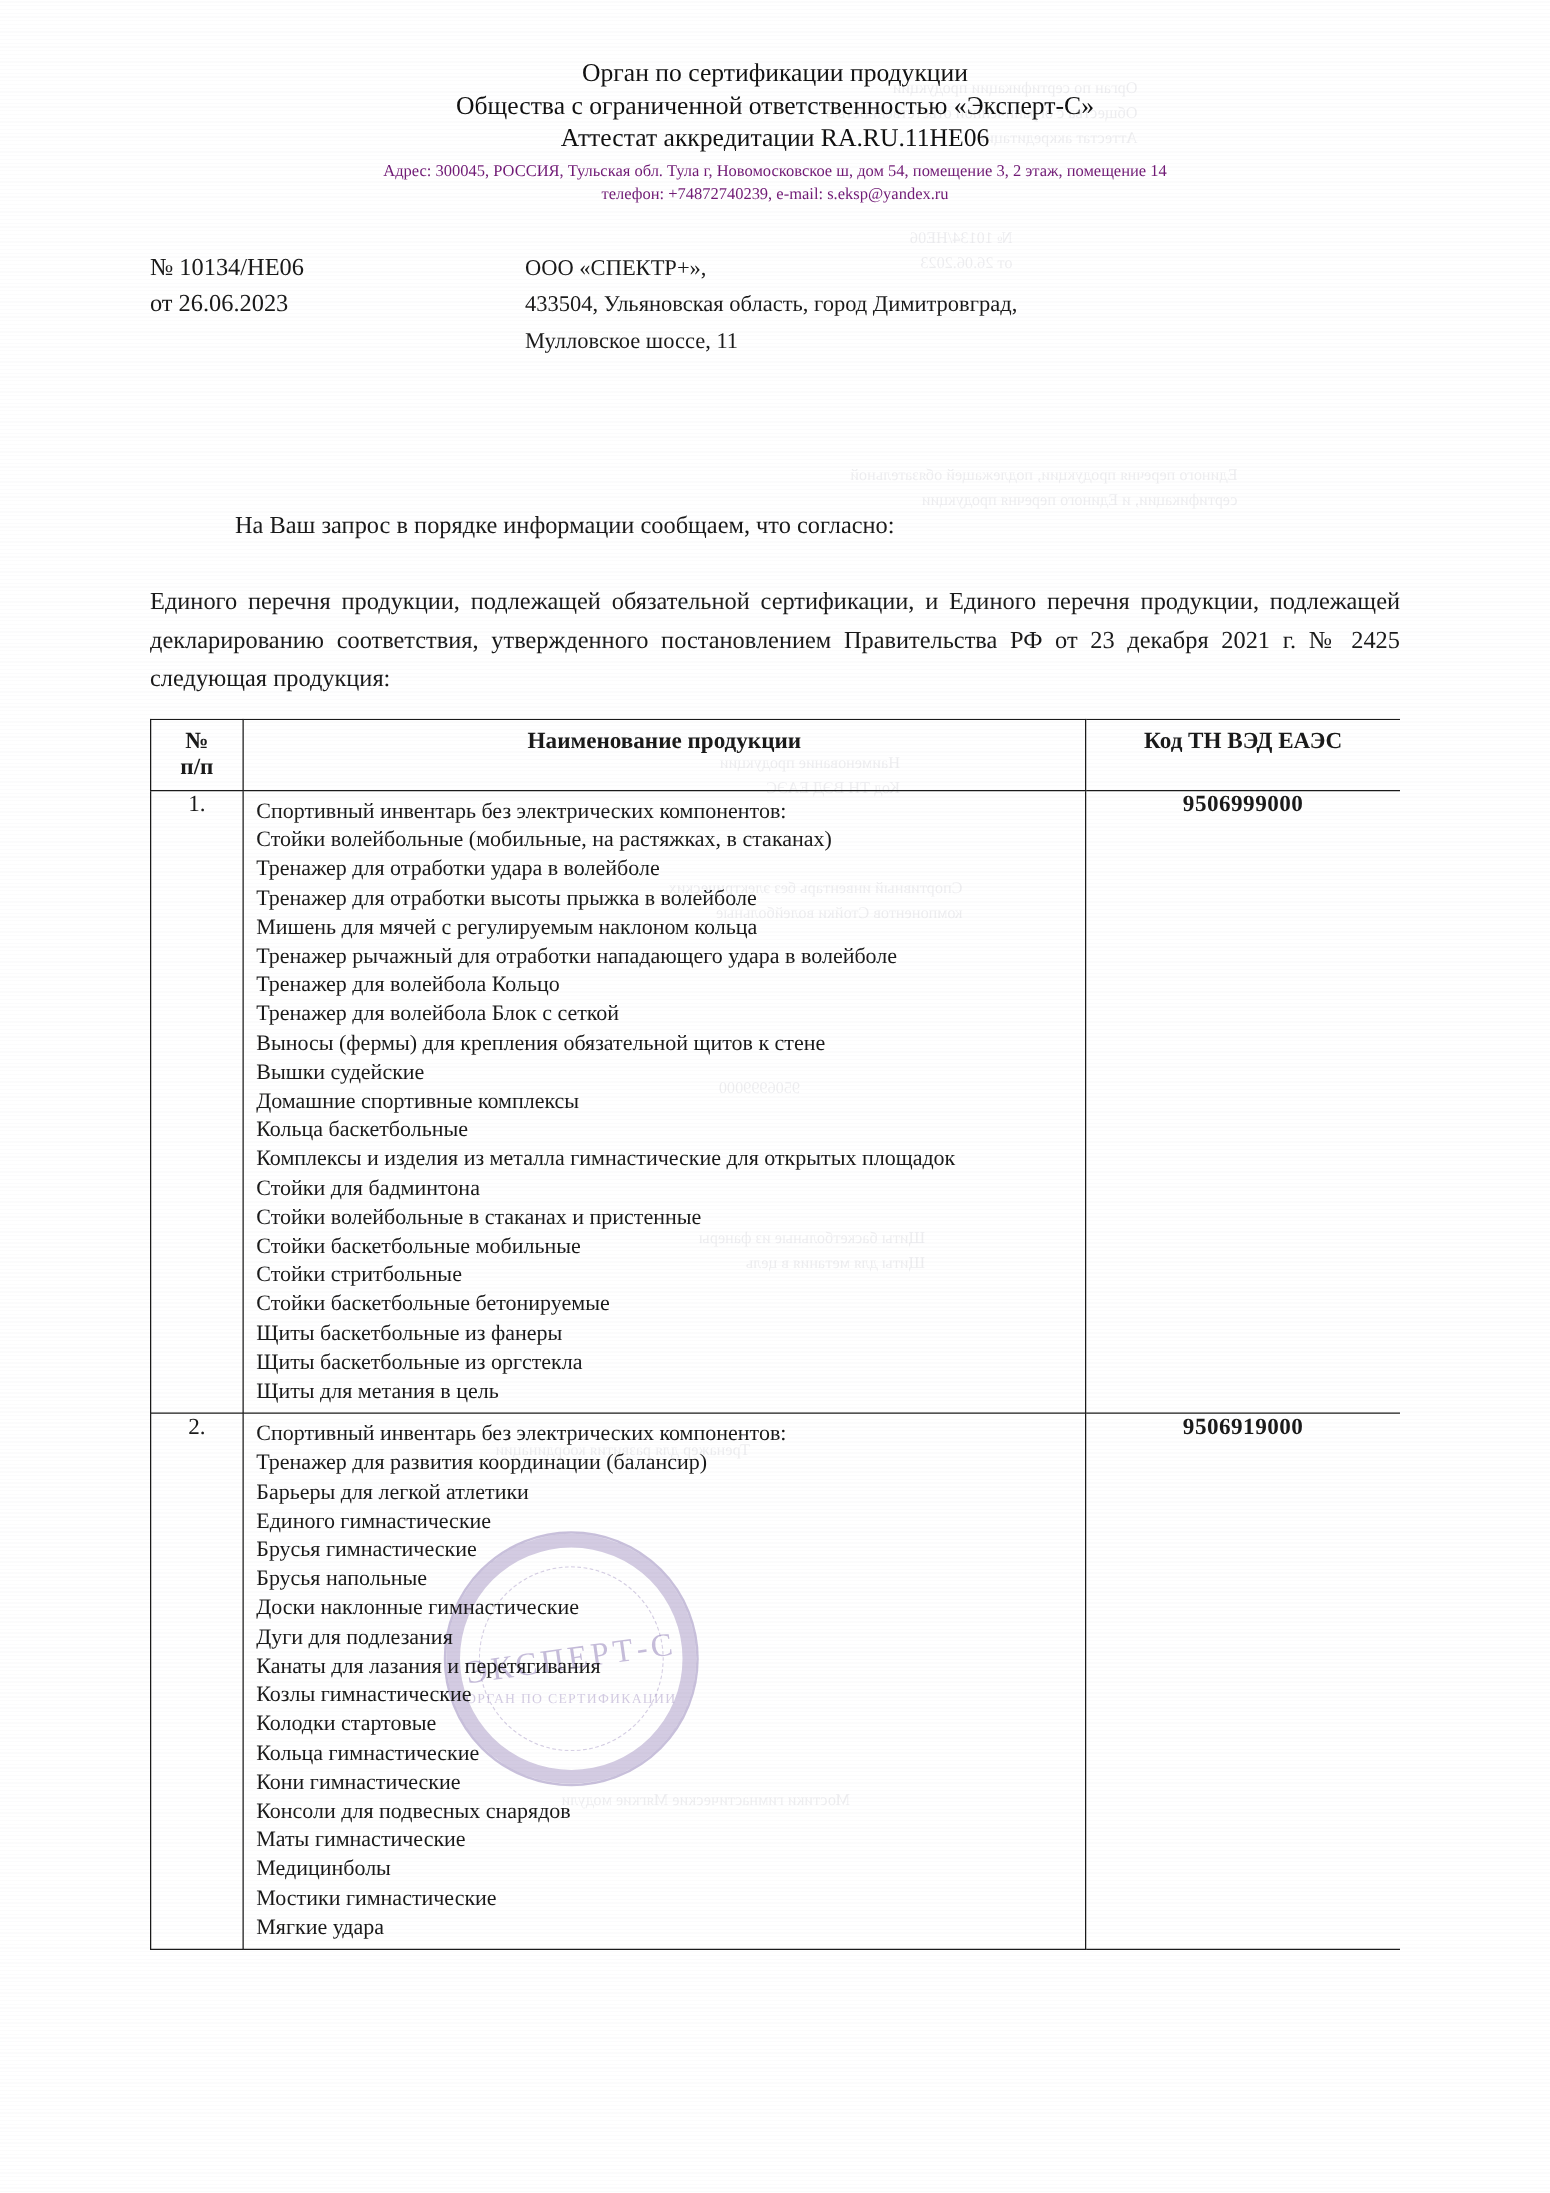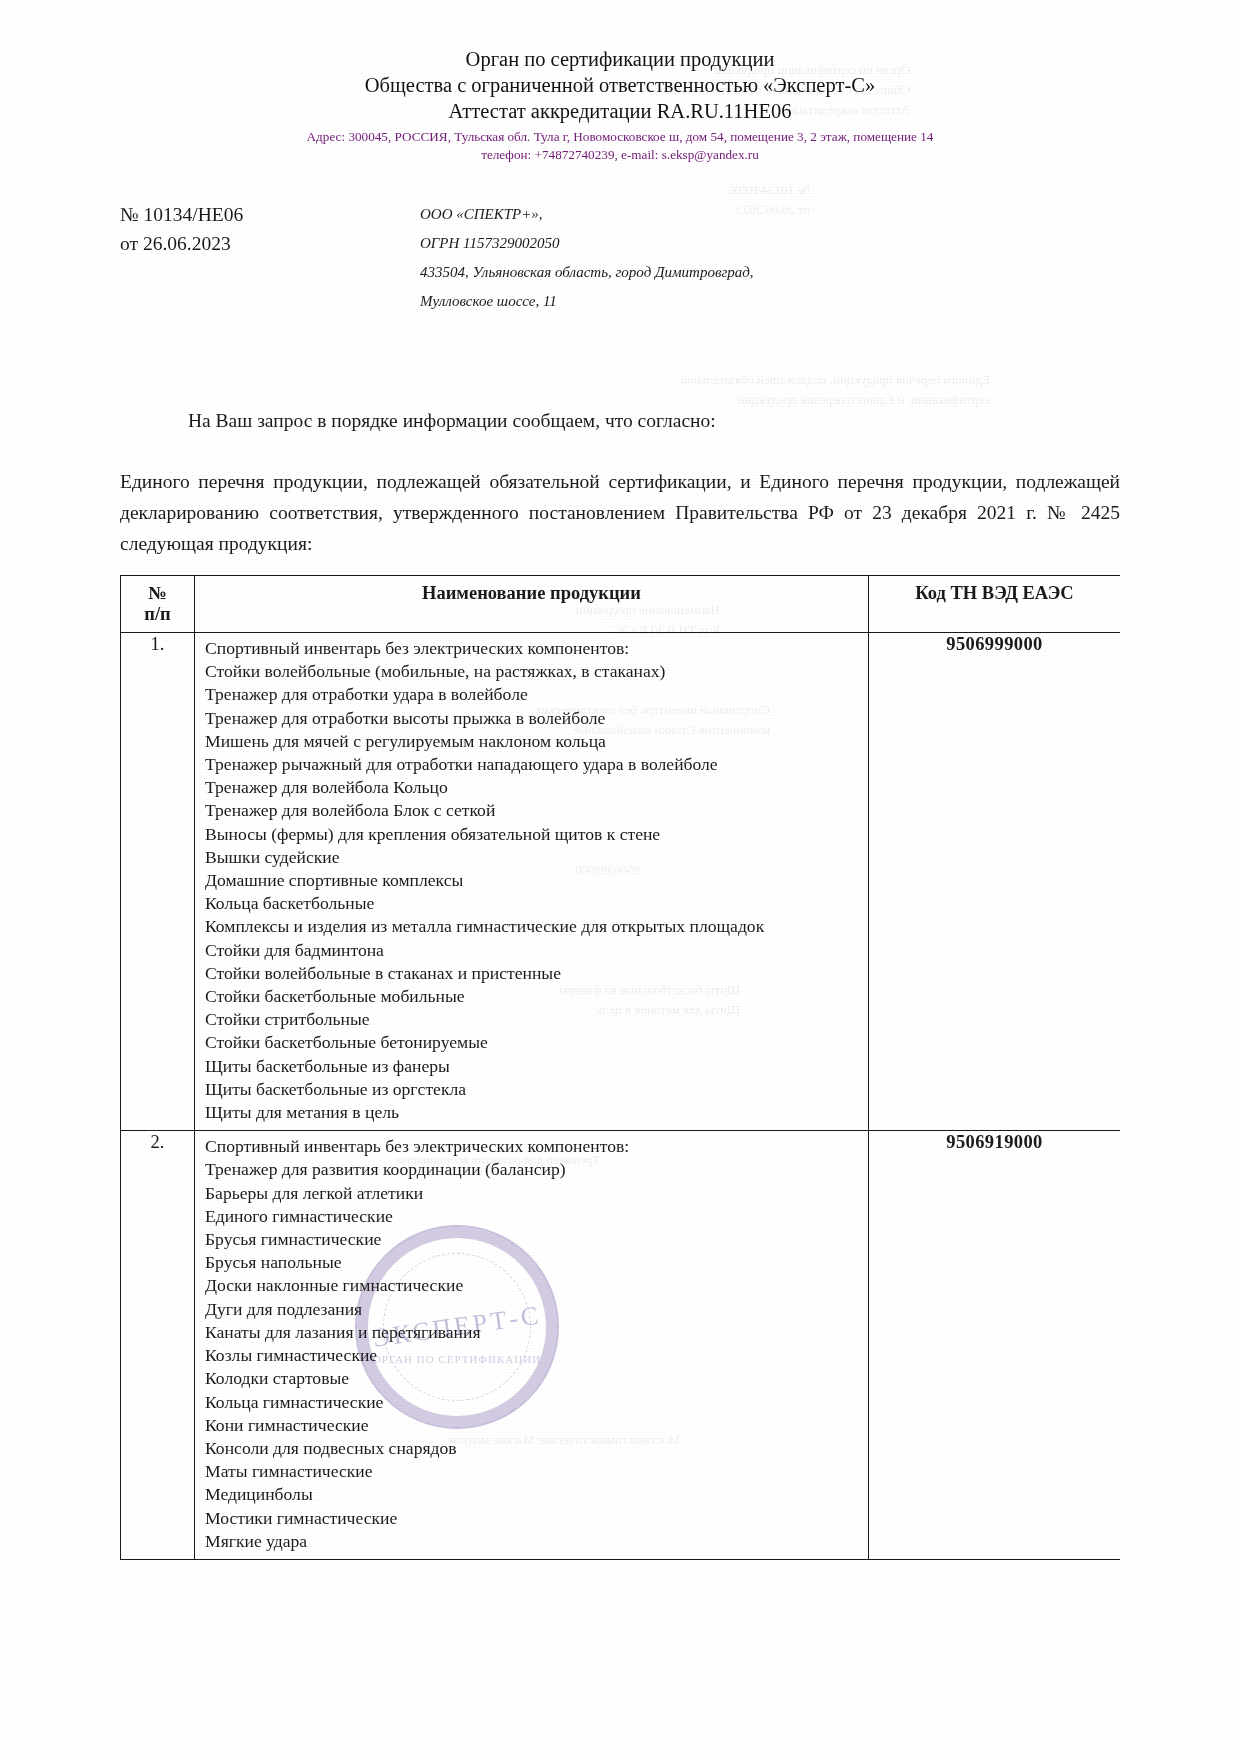--- a/index.html
+++ b/index.html
@@ -113,23 +113,22 @@
     display: flex;
     align-items: flex-start;
   }
   .meta-left {
     width: 300px;
     font-size: 19.5px;
     line-height: 29px;
   }
   .meta-right {
     flex: 1;
-    font-size: 15px;
+    font-size: 18px;
     line-height: 29px;
-    font-style: italic;
   }
 
   
   .lead {
     position: absolute;
     left: 188px;
     top: 410px;
     font-size: 19.5px;
   }
   .para {
@@ -223,21 +222,20 @@
     <div class="h-addr" style="margin-top:0">телефон: +74872740239, e-mail: s.eksp@yandex.ru</div>
   </div>
 
   <div class="meta">
     <div class="meta-left">
       <div>№ 10134/НЕ06</div>
       <div>от 26.06.2023</div>
     </div>
     <div class="meta-right">
       <div>ООО «СПЕКТР+»,</div>
-      <div>ОГРН 1157329002050</div>
       <div>433504, Ульяновская область, город Димитровград,</div>
       <div>Мулловское шоссе, 11</div>
     </div>
   </div>
 
   <div class="lead">На Ваш запрос в порядке информации сообщаем, что согласно:</div>
 
   <div class="para">Единого перечня продукции, подлежащей обязательной сертификации, и Единого перечня продукции, подлежащей декларированию соответствия, утвержденного постановлением Правительства РФ от 23 декабря 2021 г. № 2425 следующая продукция:</div>
 
   <div class="stamp">

